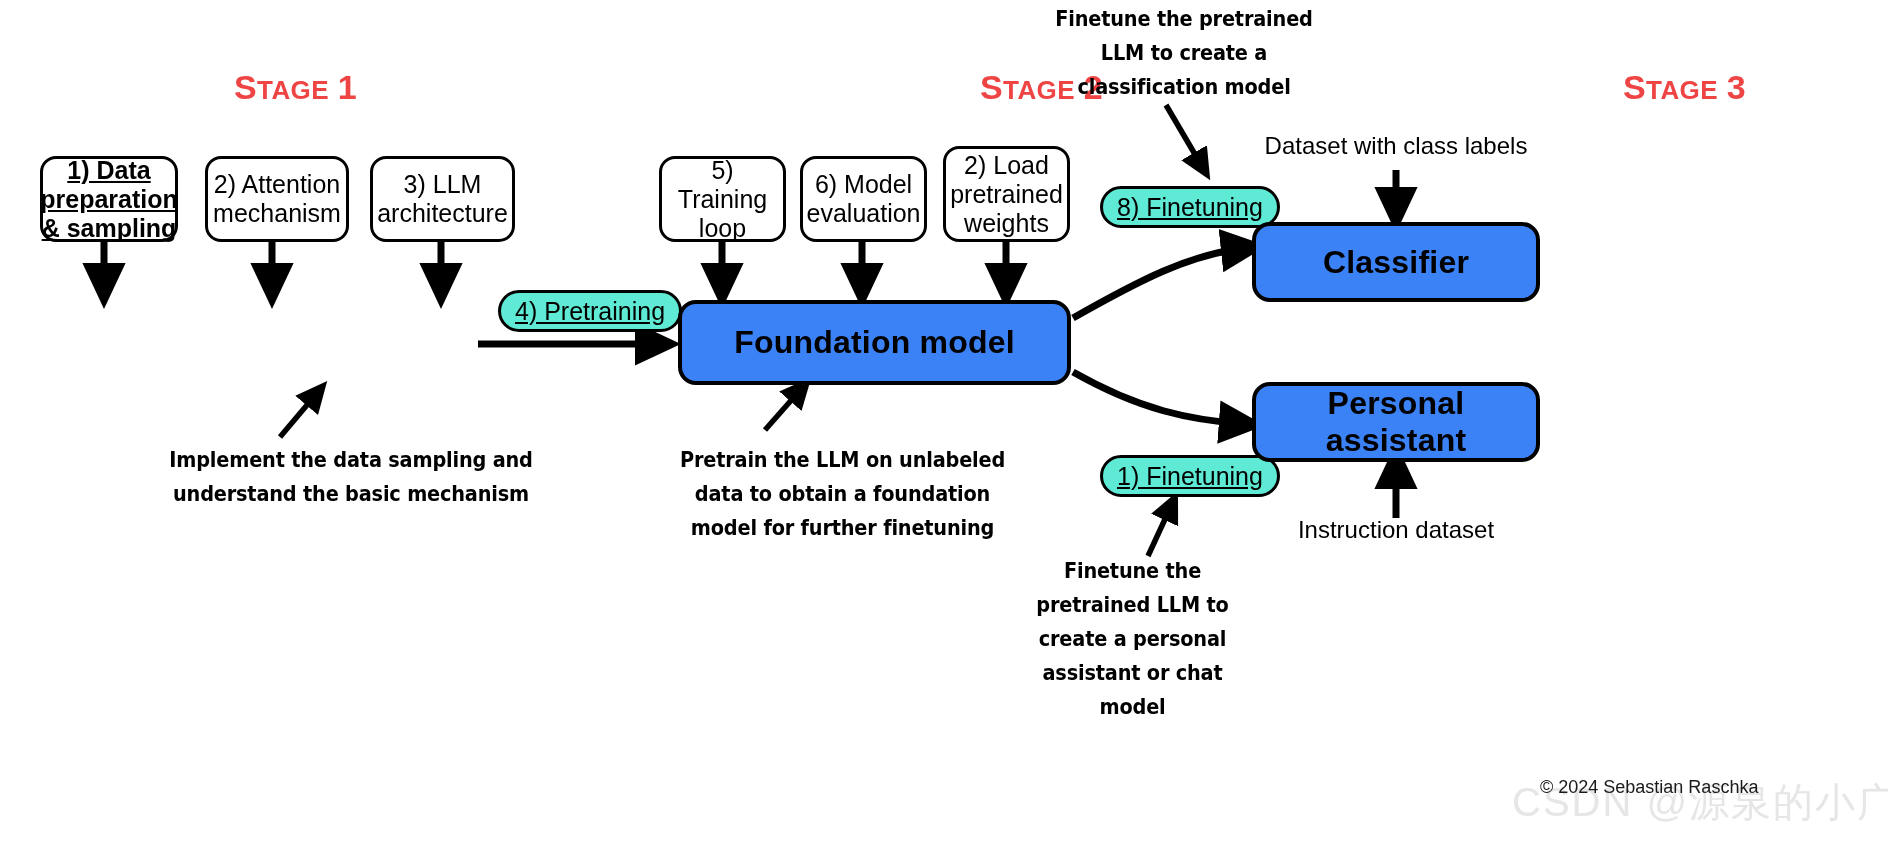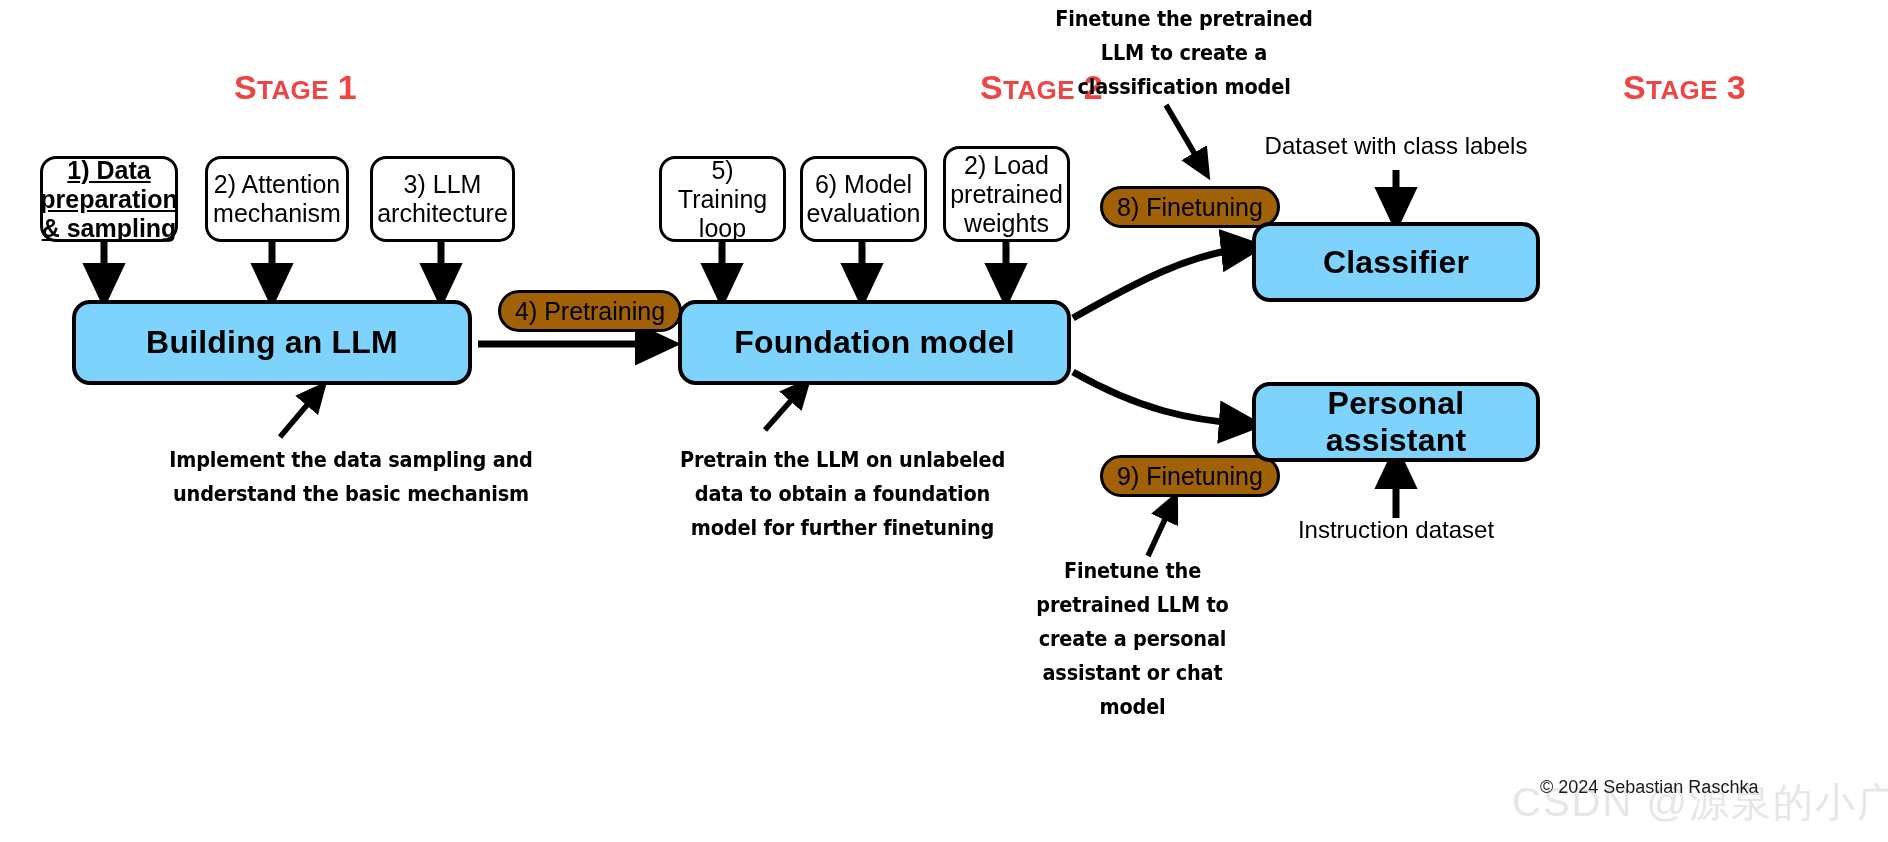--- a/index.html
+++ b/index.html
@@ -42,36 +42,37 @@
     border: 3.5px solid #000000;
     border-radius: 16px;
     font-size: 25px;
     line-height: 1.16;
     padding: 4px 8px;
   }
   .step-box.bold { font-weight: bold; text-decoration: underline; }
 
   
   .big-box {
-    background: #7dd3fc;
+    background: #3b82f6;
     border: 4px solid #000000;
     border-radius: 18px;
     font-size: 32px;
     font-weight: bold;
     letter-spacing: 0.2px;
   }
 
   
   .pill {
-    background: #a16207;
+    background: #5eead4;
     border: 3.5px solid #000000;
     border-radius: 26px;
     font-size: 25px;
     padding: 3px 14px;
     white-space: nowrap;
+    text-decoration: underline;
   }
 
   
   .stage-title {
     position: absolute;
     font-weight: bold;
     color: #ef4444;
     white-space: nowrap;
     font-size: 30px;
     letter-spacing: 0.4px;
@@ -210,23 +211,22 @@
   <div class="node step-box" style="left:659px; top:156px; width:127px; height:86px;">5) Training loop</div>
 
   <div class="node step-box" style="left:800px; top:156px; width:127px; height:86px;">6) Model evaluation</div>
 
   <div class="node step-box" style="left:943px; top:146px; width:127px; height:96px;">2) Load pretrained weights</div>
 
   <div class="node pill" style="left:498px; top:290px; height:42px;">4) Pretraining</div>
 
   <div class="node pill" style="left:1100px; top:186px; height:42px;">8) Finetuning</div>
 
-  <div class="node pill" style="left:1100px; top:455px; height:42px;">9) Finetuning</div>
-
-  <div class="node big-box" style="left:72px; top:300px; width:400px; height:85px;">Building an LLM</div>
+  <div class="node pill" style="left:1100px; top:455px; height:42px;">1) Finetuning</div>
+
 
   <div class="node big-box" style="left:678px; top:300px; width:393px; height:85px;">Foundation model</div>
 
   <div class="node big-box" style="left:1252px; top:222px; width:288px; height:80px;">Classifier</div>
 
   <div class="node big-box" style="left:1252px; top:382px; width:288px; height:80px;">Personal assistant</div>
 
   <div class="caption" style="left:146px; top:443px; width:410px;">Implement the data sampling and understand the basic mechanism</div>
 
   <div class="caption" style="left:655px; top:443px; width:375px;">Pretrain the LLM on unlabeled data to obtain a foundation model for further finetuning</div>

